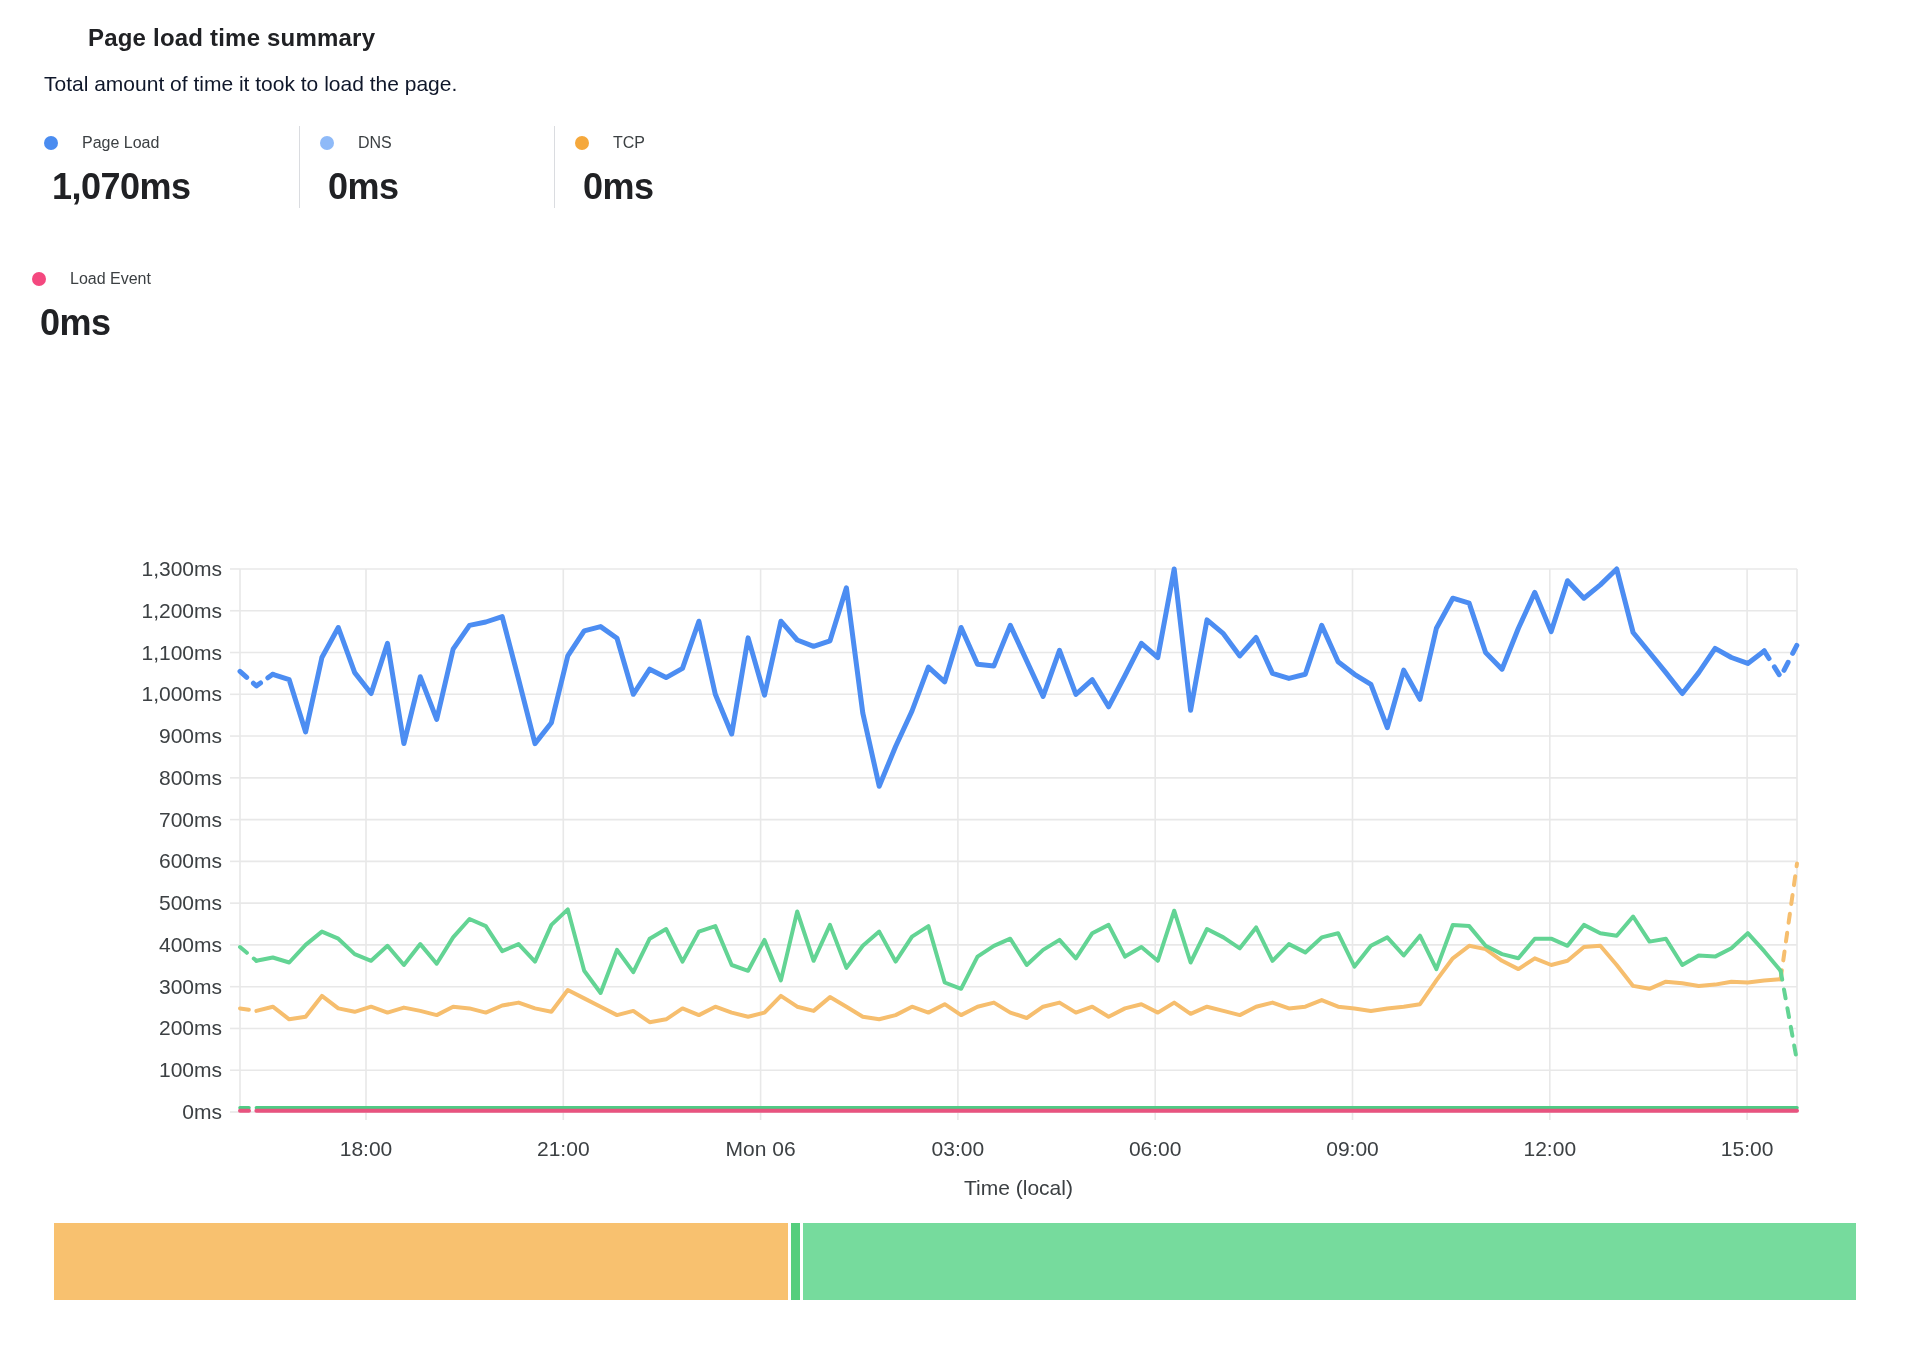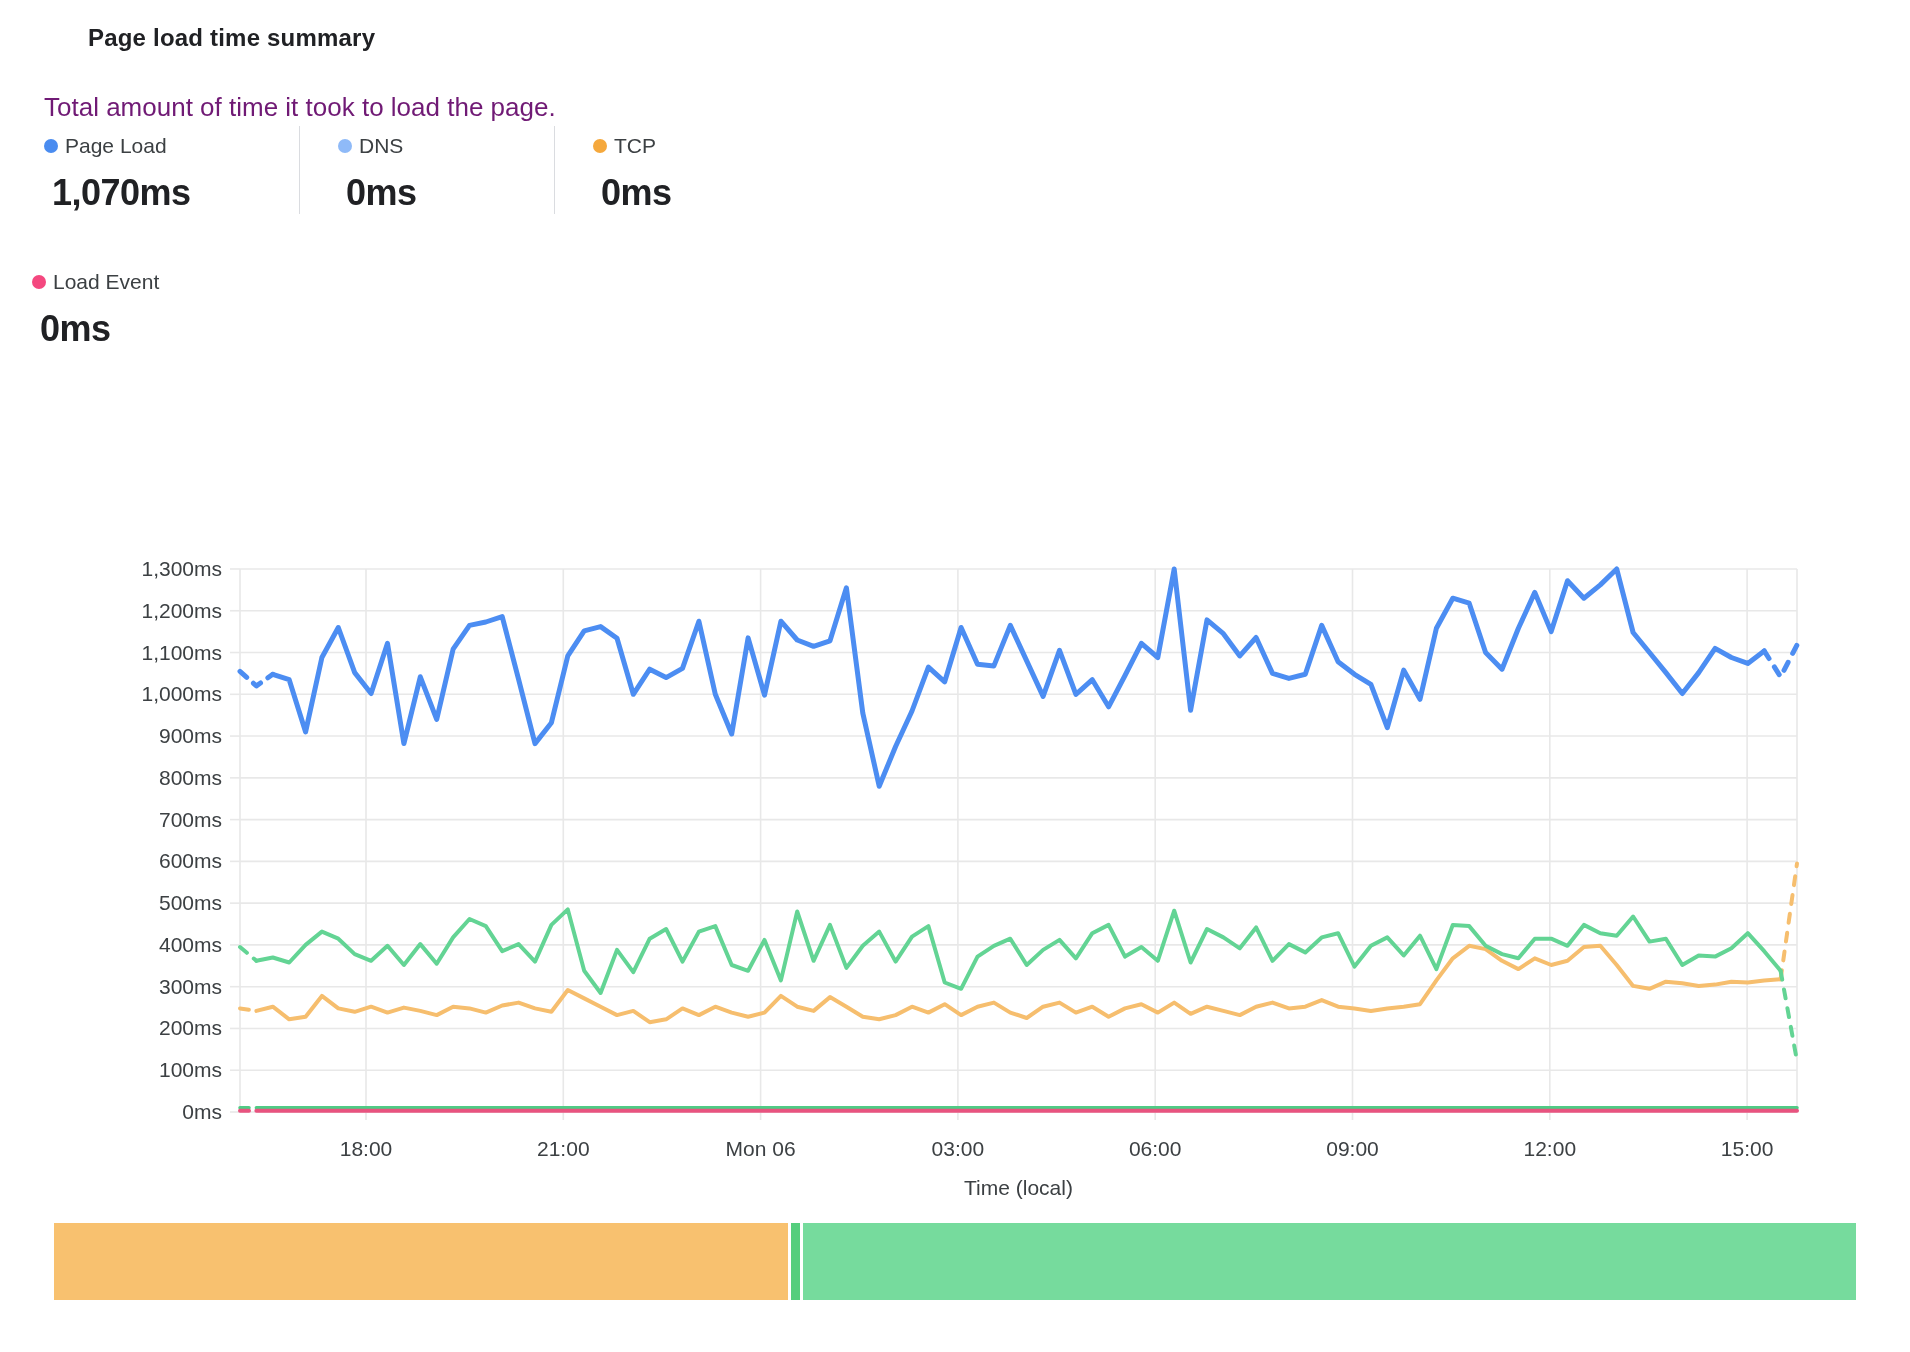--- a/index.html
+++ b/index.html
@@ -7,32 +7,32 @@
     width:1910px;height:1352px;position:relative;overflow:hidden;
     font-family:"Liberation Sans", sans-serif;
     -webkit-font-smoothing:antialiased;
   }
   .page-title{
     position:absolute;left:44px;top:24px;
     font-size:24px;font-weight:700;color:#202124;letter-spacing:.2px;margin-left:44px;
   }
   .page-subtitle{
     position:absolute;left:44px;top:72px;
-    font-size:26px;font-weight:400;color:#701a75;margin-top:20px;
+    font-size:21px;font-weight:400;color:#0f172a;
   }
   .stats-row{
     position:absolute;left:44px;top:126px;display:flex;
   }
   .stat-col{
     width:255px;box-sizing:border-box;padding-top:8px;
   }
-  .stat-col.divided{border-left:1px solid #dadce0;padding-left:38px;}
+  .stat-col.divided{border-left:1px solid #dadce0;padding-left:20px;}
   .stat-label{
-    display:flex;align-items:center;gap:7px;
-    font-size:21px;color:#3c4043;
+    display:flex;align-items:center;gap:24px;
+    font-size:16px;color:#3c4043;
   }
   .dot{width:14px;height:14px;border-radius:50%;flex:0 0 auto;}
   .stat-value{
     margin-top:14px;font-size:36px;font-weight:700;color:#202124;letter-spacing:-.5px;margin-left:8px;
   }
   .loadevent-row{position:absolute;left:32px;top:270px;}
   .chart-svg{position:absolute;left:0;top:0;}
   .bottom-bar{
     position:absolute;left:54px;top:1223px;width:1802px;height:77px;
     display:flex;

